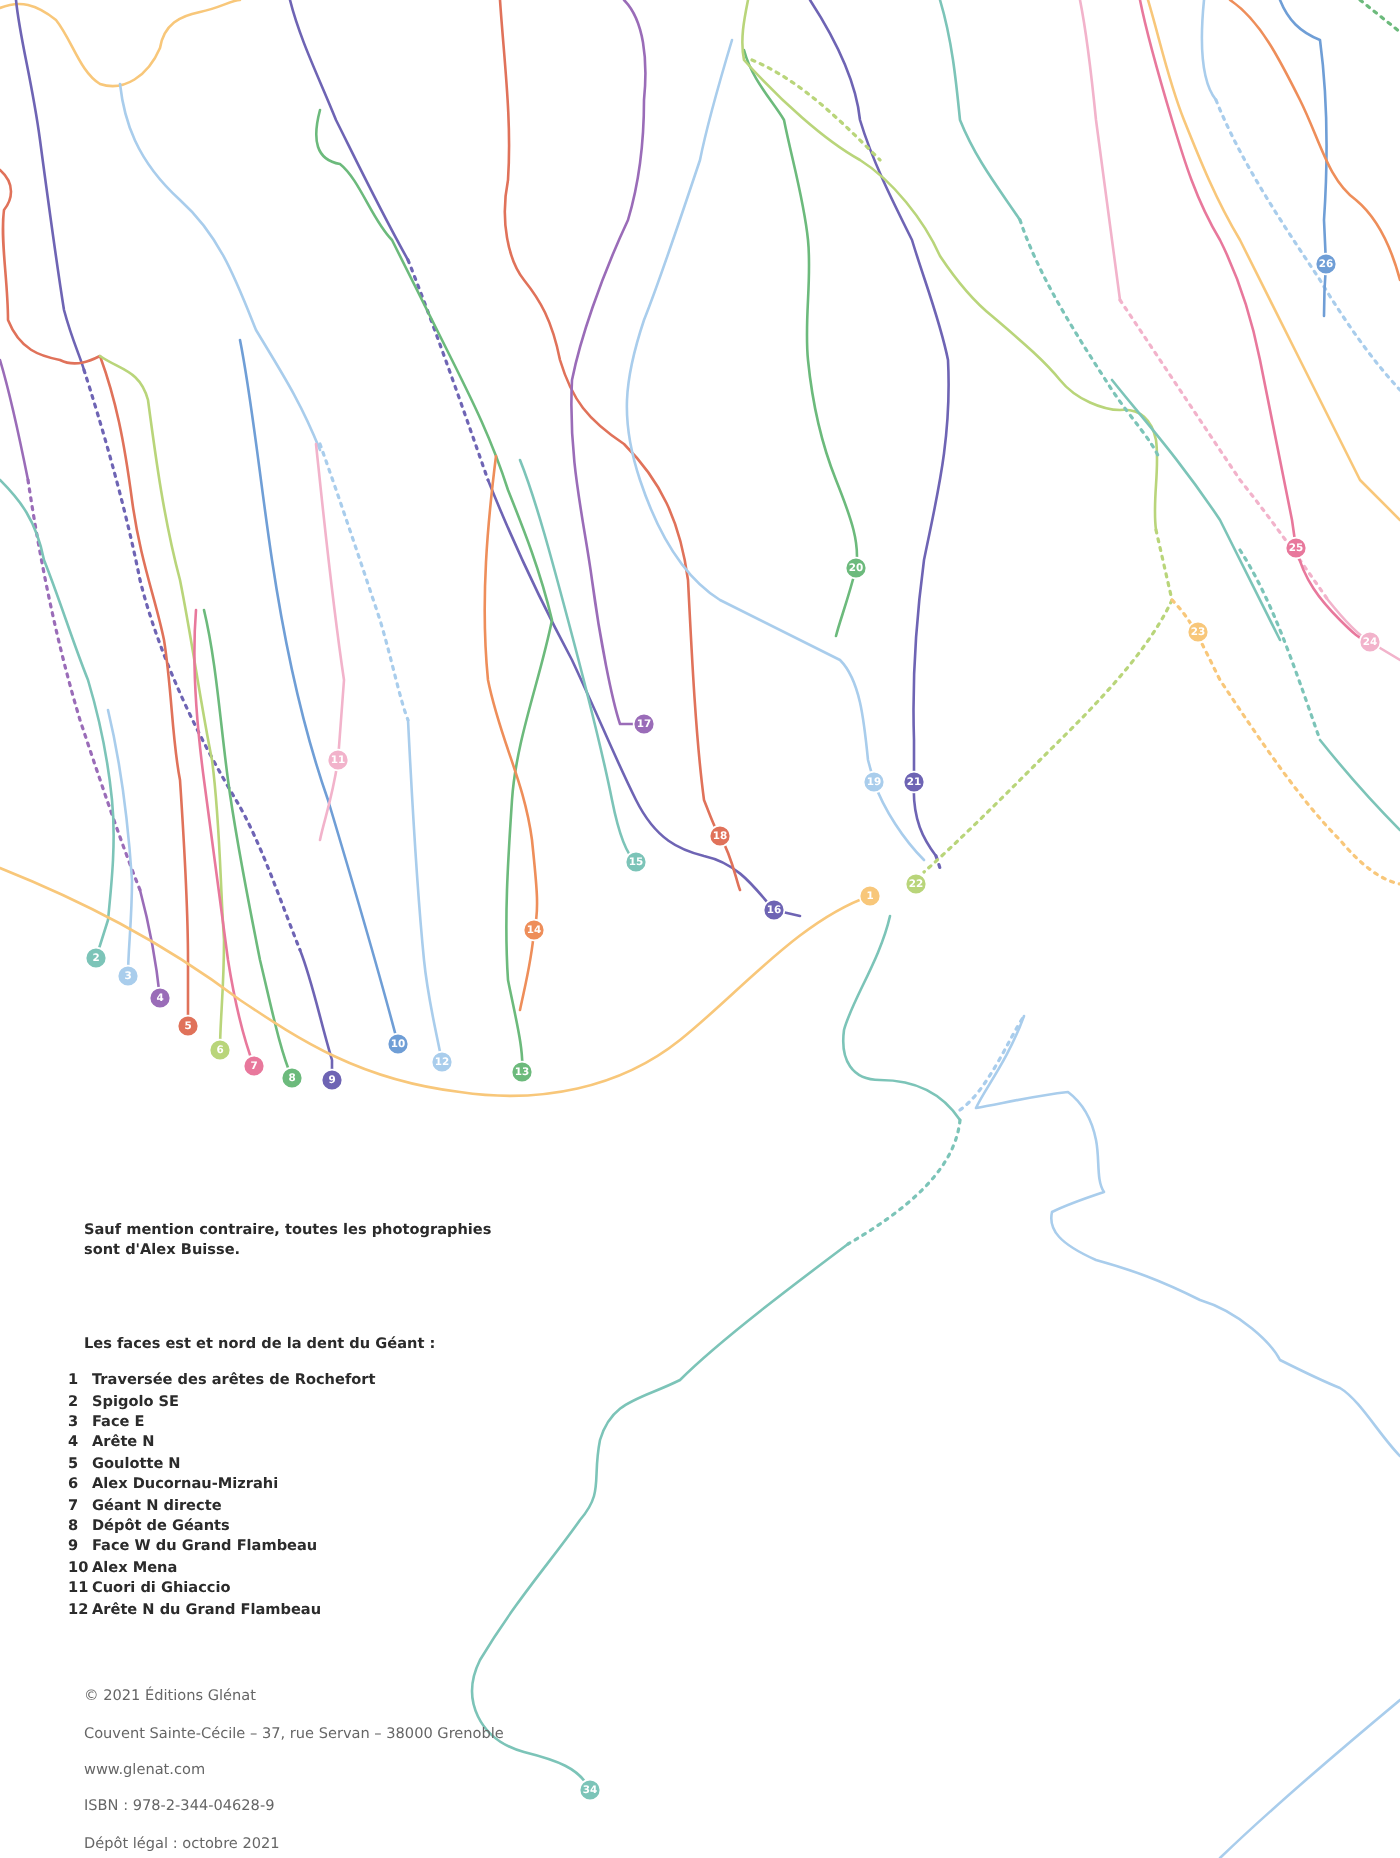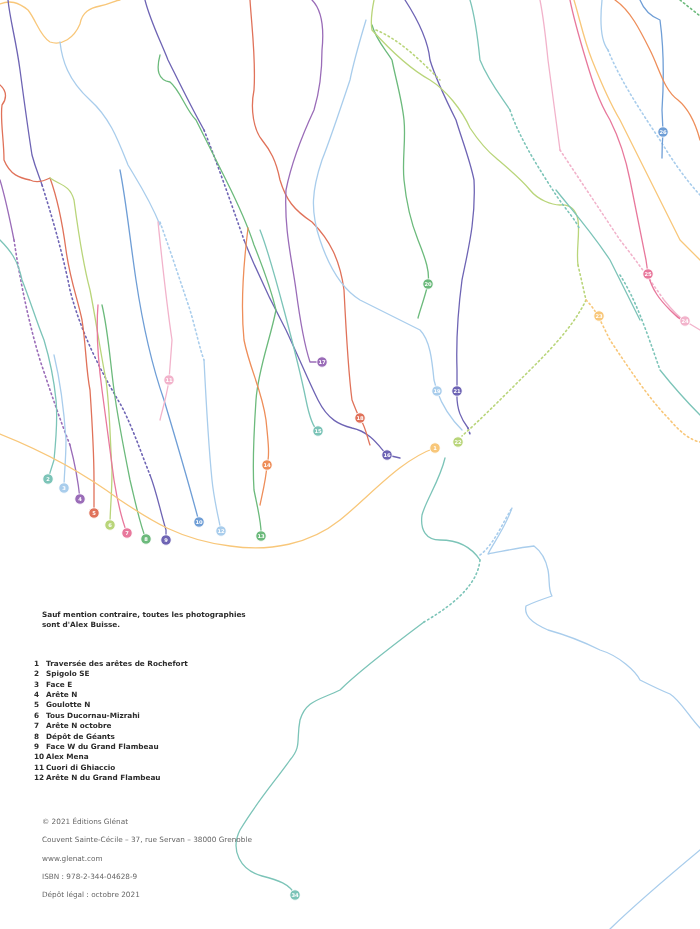--- a/index.html
+++ b/index.html
@@ -226,20 +226,21 @@
       <g class="marker">
         <circle cx="295" cy="895" r="5.2" fill="#7cc4b8"></circle>
         <text x="295" y="895.3">34</text>
       </g>
     </g>
 </svg>
 
 <div class="colophon">
   <p><span class="b">Sauf mention contraire, toutes les photographies</span><br><span class="b">sont d'Alex Buisse.</span></p>
   <div class="gap1"></div>
+  <p class="b">Les faces est et nord de la dent du Géant :</p>
   <ul class="route-list">
     <li>
         <span class="num">1</span>
         <span>Traversée des arêtes de Rochefort</span>
       </li>
     <li>
         <span class="num">2</span>
         <span>Spigolo SE</span>
       </li>
     <li>
@@ -249,25 +250,25 @@
     <li>
         <span class="num">4</span>
         <span>Arête N</span>
       </li>
     <li>
         <span class="num">5</span>
         <span>Goulotte N</span>
       </li>
     <li>
         <span class="num">6</span>
-        <span>Tous Ducornau-Mizrahi</span>
+        <span>Alex Ducornau-Mizrahi</span>
       </li>
     <li>
         <span class="num">7</span>
-        <span>Arête N octobre</span>
+        <span>Géant N directe</span>
       </li>
     <li>
         <span class="num">8</span>
         <span>Dépôt de Géants</span>
       </li>
     <li>
         <span class="num">9</span>
         <span>Face W du Grand Flambeau</span>
       </li>
     <li>

